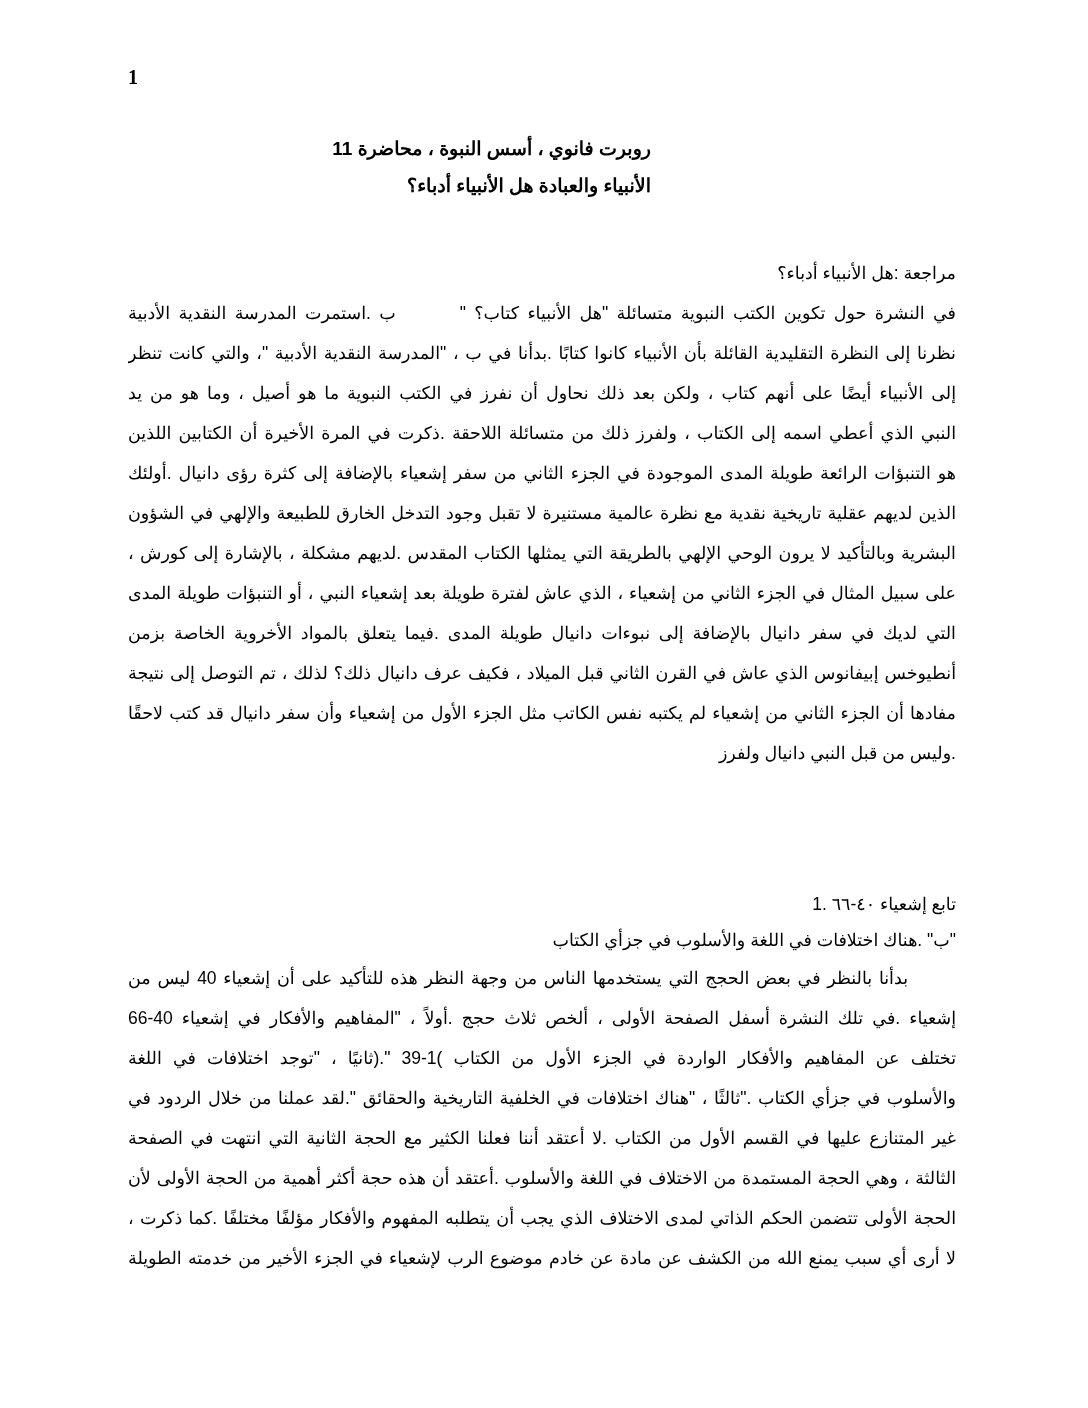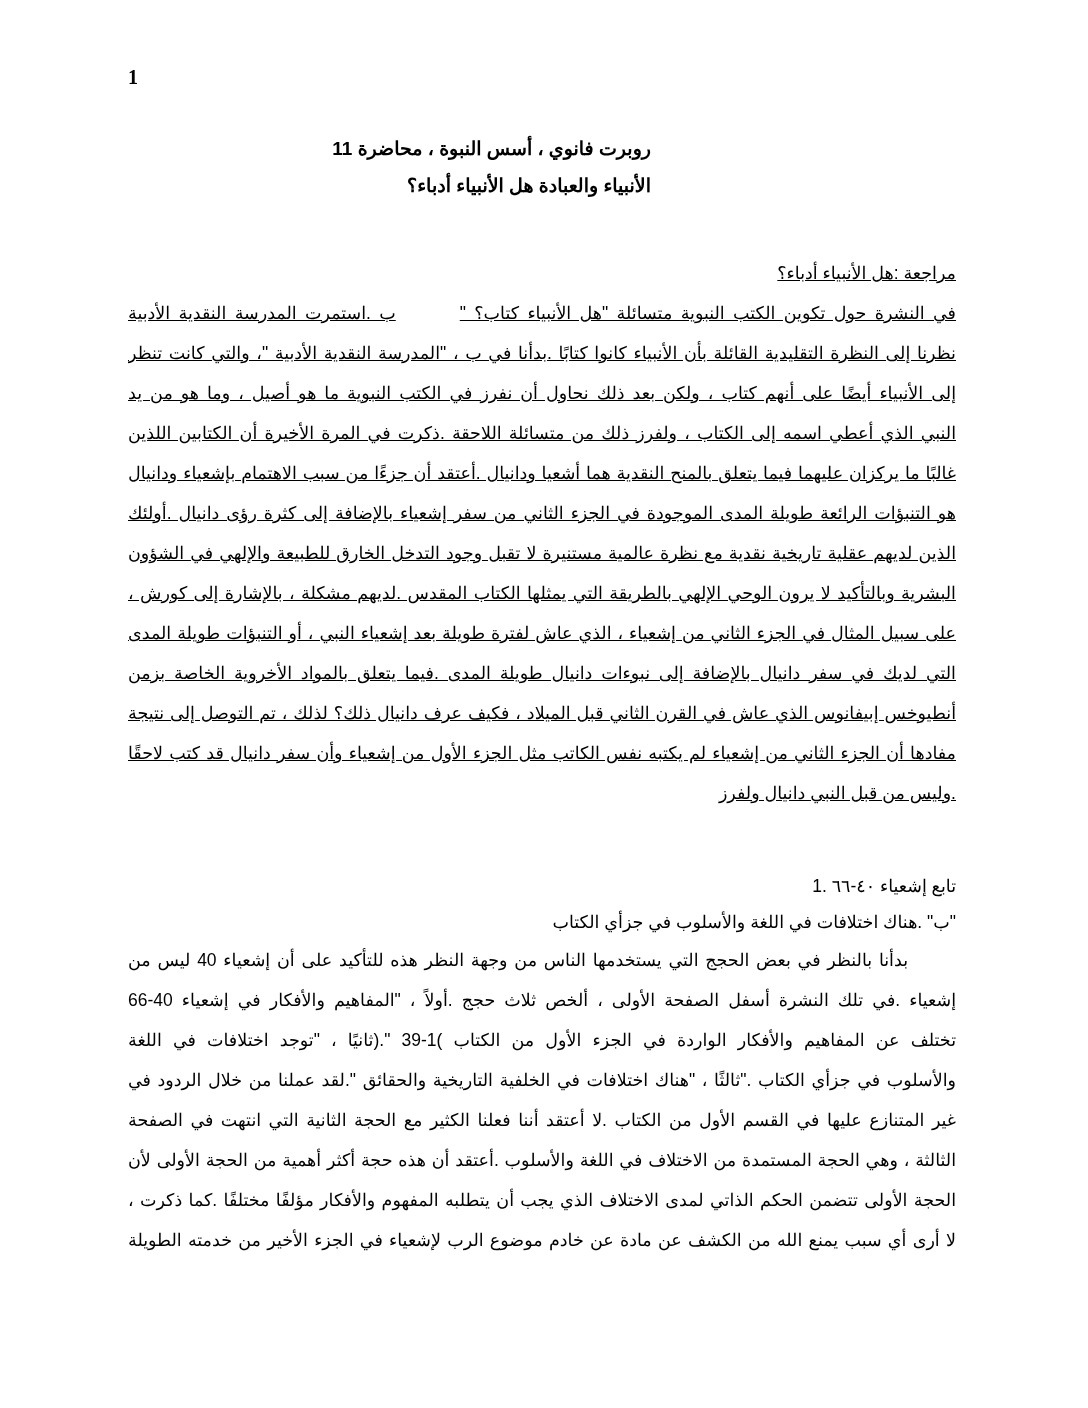--- a/index.html
+++ b/index.html
@@ -72,38 +72,37 @@
 </head>
 <body>
 
 <div class="page-number">1</div>
 
 <div class="title-block">
   <div class="title-line">روبرت فانوي ، أسس النبوة ، محاضرة 11</div>
   <div class="title-line">الأنبياء والعبادة هل الأنبياء أدباء؟</div>
 </div>
 
-<div class="body" style="top:253px;text-decoration:underline;">
+<div class="body" style="top:253px;">
   <div class="line short">مراجعة :هل الأنبياء أدباء؟</div>
   <div class="line"><span>في النشرة حول تكوين الكتب النبوية متسائلة "هل الأنبياء كتاب؟ "</span><span class="gap"></span><span>ب .استمرت المدرسة النقدية الأدبية</span></div>
   <div class="line">نظرنا إلى النظرة التقليدية القائلة بأن الأنبياء كانوا كتابًا .بدأنا في ب ، "المدرسة النقدية الأدبية "، والتي كانت تنظر</div>
   <div class="line">إلى الأنبياء أيضًا على أنهم كتاب ، ولكن بعد ذلك نحاول أن نفرز في الكتب النبوية ما هو أصيل ، وما هو من يد</div>
   <div class="line">النبي الذي أعطي اسمه إلى الكتاب ، ولفرز ذلك من متسائلة اللاحقة .ذكرت في المرة الأخيرة أن الكتابين اللذين</div>
-  <div class="line">غالبًا ما يركزان عليهما فيما يتعلق بالمنح النقدية هما أشعيا ودانيال .أعتقد أن جزءًا من سبب الاهتمام بإشعياء ودانيال</div>
   <div class="line">هو التنبؤات الرائعة طويلة المدى الموجودة في الجزء الثاني من سفر إشعياء بالإضافة إلى كثرة رؤى دانيال .أولئك</div>
   <div class="line">الذين لديهم عقلية تاريخية نقدية مع نظرة عالمية مستنيرة لا تقبل وجود التدخل الخارق للطبيعة والإلهي في الشؤون</div>
   <div class="line">البشرية وبالتأكيد لا يرون الوحي الإلهي بالطريقة التي يمثلها الكتاب المقدس .لديهم مشكلة ، بالإشارة إلى كورش ،</div>
   <div class="line">على سبيل المثال في الجزء الثاني من إشعياء ، الذي عاش لفترة طويلة بعد إشعياء النبي ، أو التنبؤات طويلة المدى</div>
   <div class="line">التي لديك في سفر دانيال بالإضافة إلى نبوءات دانيال طويلة المدى .فيما يتعلق بالمواد الأخروية الخاصة بزمن</div>
   <div class="line">أنطيوخس إبيفانوس الذي عاش في القرن الثاني قبل الميلاد ، فكيف عرف دانيال ذلك؟ لذلك ، تم التوصل إلى نتيجة</div>
   <div class="line">مفادها أن الجزء الثاني من إشعياء لم يكتبه نفس الكاتب مثل الجزء الأول من إشعياء وأن سفر دانيال قد كتب لاحقًا</div>
   <div class="line last">.وليس من قبل النبي دانيال ولفرز</div>
 </div>
 
-<div class="body" style="top:868px;">
+<div class="body" style="top:886px;">
   <div class="line short" style="height:36px;line-height:36px;">تابع إشعياء ٤٠-٦٦ .1</div>
   <div class="line short" style="height:36px;line-height:36px;">"ب" .هناك اختلافات في اللغة والأسلوب في جزأي الكتاب</div>
   <div class="line indent">بدأنا بالنظر في بعض الحجج التي يستخدمها الناس من وجهة النظر هذه للتأكيد على أن إشعياء 40 ليس من</div>
   <div class="line">إشعياء .في تلك النشرة أسفل الصفحة الأولى ، ألخص ثلاث حجج .أولاً ، "المفاهيم والأفكار في إشعياء 40-66</div>
   <div class="line">تختلف عن المفاهيم والأفكار الواردة في الجزء الأول من الكتاب )1-39 ".(ثانيًا ، "توجد اختلافات في اللغة</div>
   <div class="line">والأسلوب في جزأي الكتاب ."ثالثًا ، "هناك اختلافات في الخلفية التاريخية والحقائق ".لقد عملنا من خلال الردود في</div>
   <div class="line">غير المتنازع عليها في القسم الأول من الكتاب .لا أعتقد أننا فعلنا الكثير مع الحجة الثانية التي انتهت في الصفحة</div>
   <div class="line">الثالثة ، وهي الحجة المستمدة من الاختلاف في اللغة والأسلوب .أعتقد أن هذه حجة أكثر أهمية من الحجة الأولى لأن</div>
   <div class="line">الحجة الأولى تتضمن الحكم الذاتي لمدى الاختلاف الذي يجب أن يتطلبه المفهوم والأفكار مؤلفًا مختلفًا .كما ذكرت ،</div>
   <div class="line">لا أرى أي سبب يمنع الله من الكشف عن مادة عن خادم موضوع الرب لإشعياء في الجزء الأخير من خدمته الطويلة</div>

